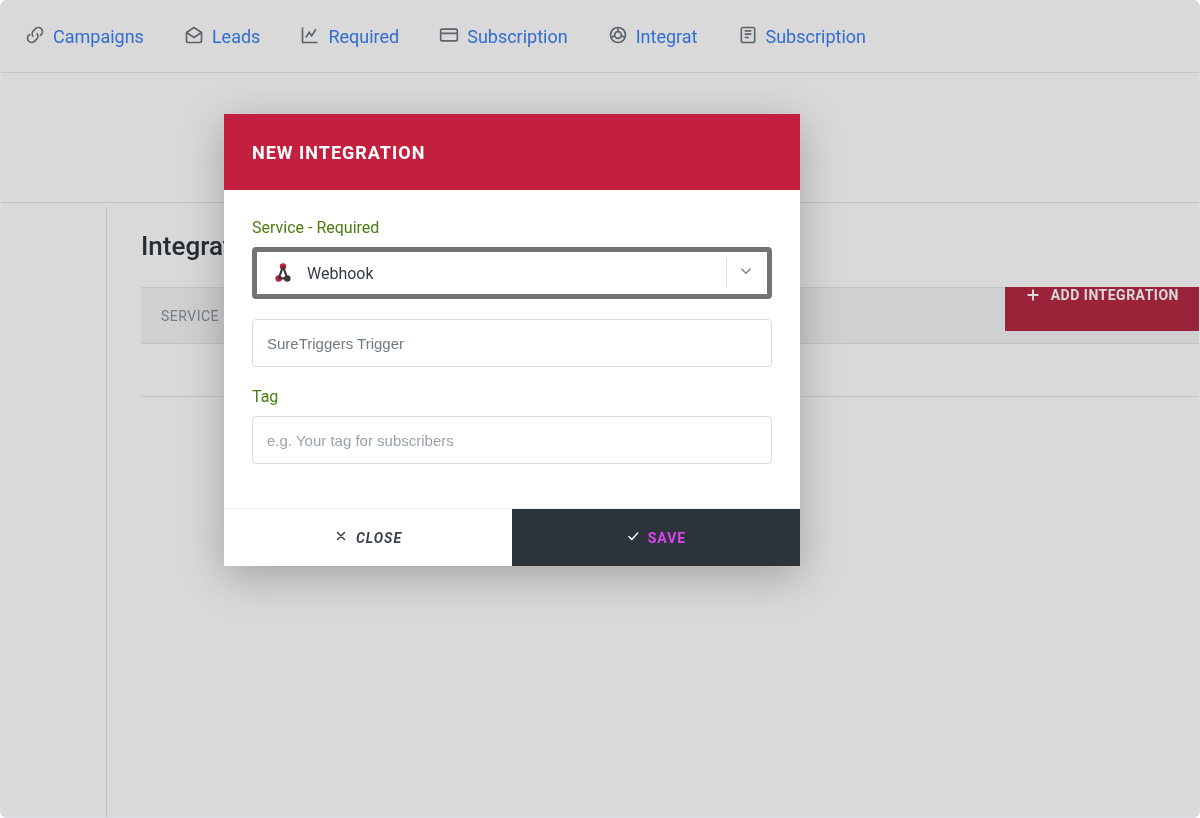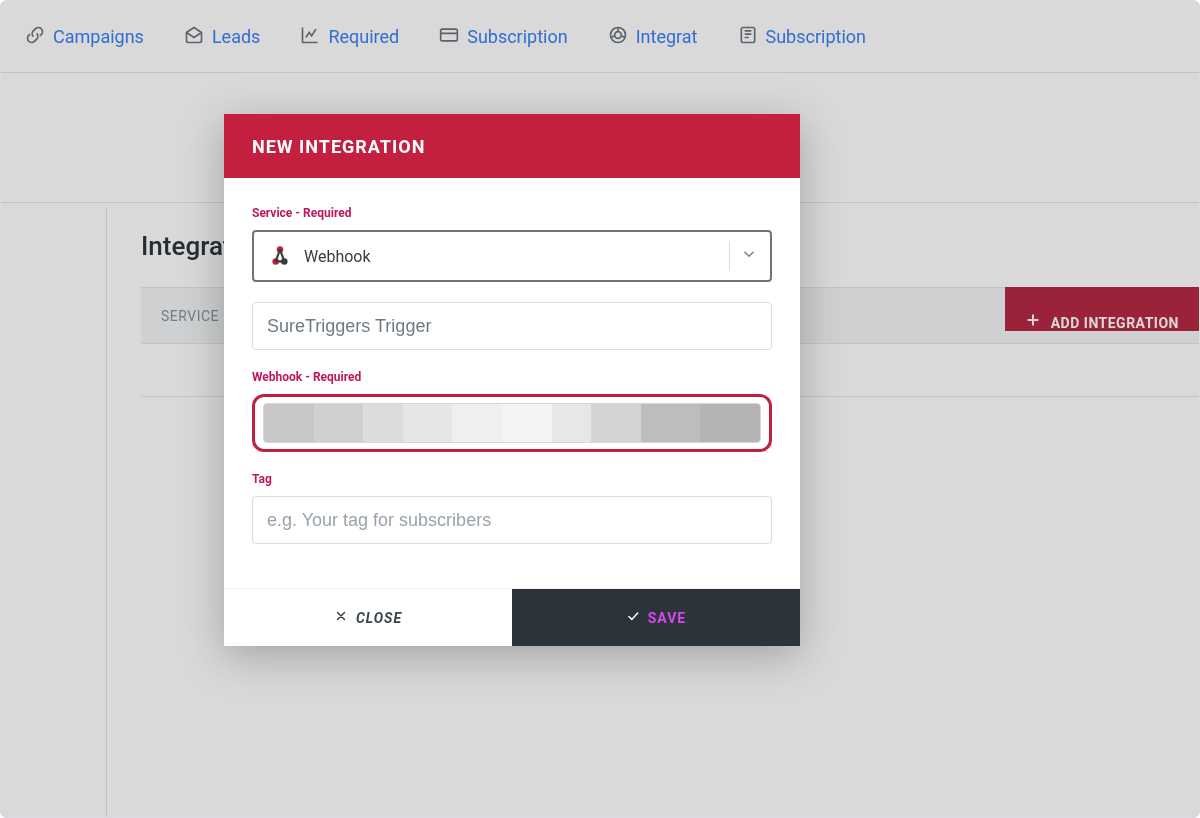--- a/index.html
+++ b/index.html
@@ -13,33 +13,33 @@
 
   
   .page-band { height:130px; border-bottom:1px solid #e3e6e8; }
   .sidebar { position:absolute; left:0; top:206px; width:106px; bottom:0; border-right:1px solid #e3e6e8; }
   .content { position:absolute; left:106px; right:0; top:202px; bottom:0; padding:28px 0 0 34px; }
   .page-title { font-size:26px; color:#2d3640; font-weight:500; }
   .title-rule { height:1px; background:#e3e6e8; margin:26px 0 0 0; }
   .table-head { height:56px; border-bottom:1px solid #e3e6e8; display:flex; align-items:center; padding-left:20px; color:#8a939b; font-size:14px; letter-spacing:.5px; background:#f3f5f6; }
   .thin-rule { height:1px; background:#e3e6e8; margin-top:52px; }
 
-  .add-btn { position:absolute; right:0; top:56px; height:44px; padding:0 20px; background:#b62a45; color:#fff; font-weight:700; font-size:14px; letter-spacing:.5px; display:flex; align-items:flex-end; gap:10px; cursor:pointer;margin-left:28px; }
+  .add-btn { position:absolute; right:0; top:56px; height:44px; padding:0 20px; background:#b62a45; color:#fff; font-weight:700; font-size:14px; letter-spacing:.5px; display:flex; align-items:flex-start; gap:10px; cursor:pointer;margin-left:28px; }
   .add-btn svg { width:16px; height:16px; fill:#fff; }
 
   
   .dim { position:absolute; inset:0; background:rgba(0,0,0,.15); }
   .modal { position:absolute; left:223px; top:113px; width:576px; background:#fff; box-shadow:0 10px 40px rgba(0,0,0,.25); }
-  .modal-head { background:#c3203f; color:#fff; height:64px; display:flex; align-items:center; padding:9px 28px; font-size:18px; font-weight:700; letter-spacing:1px; }
+  .modal-head { background:#c3203f; color:#fff; height:76px; display:flex; align-items:center; padding:9px 28px; font-size:18px; font-weight:700; letter-spacing:1px; }
   .modal-body { padding:28px 28px 20px; }
   .fld { margin-bottom:20px; }
-  .lbl { color:#be185d; font-size:12px; font-weight:700; margin-bottom:10px; display:block; }
-  .input { width:100%; height:48px; border:1px solid #d8dde2; border-radius:4px; padding:0 14px; font-size:18px; color:#6f7a84; background:#fff; }
+  .lbl { color:#4d7c0f; font-size:16px; font-weight:400; margin-bottom:10px; display:block; }
+  .input { width:100%; height:48px; border:1px solid #d8dde2; border-radius:4px; padding:0 14px; font-size:15px; color:#6f7a84; background:#fff; }
   .input::placeholder { color:#9aa3ab; }
-  .select { width:100%; height:52px; border:2px solid #737373; border-radius:4px; display:flex; align-items:center; padding:0 12px; cursor:pointer; background:#fff; }
+  .select { width:100%; height:52px; border:5px solid #737373; border-radius:4px; display:flex; align-items:center; padding:0 12px; cursor:pointer; background:#fff; }
   .select .svc-icon { width:28px; height:28px; display:flex; align-items:center; justify-content:center; margin-right:10px; }
   .select .svc-text { flex:1; color:#333d45; font-size:16px; }
   .select .sep { width:1px; height:30px; background:#d8dde2; margin:0 10px 0 4px; }
   .select svg.caret { width:18px; height:18px; stroke:#7a838c; fill:none; stroke-width:2; }
 
   .webhook-wrap { border:3px solid #c3203f; border-radius:12px; padding:6px 8px; }
   .redacted { height:40px; border:1px solid #e2cfd3; border-radius:4px; background:linear-gradient(90deg,#c7c7c7 0 10%,#d0d0d0 10% 20%,#dcdcdc 20% 28%,#e6e6e6 28% 38%,#efefef 38% 48%,#f4f4f4 48% 58%,#e7e7e7 58% 66%,#d4d4d4 66% 76%,#bdbdbd 76% 88%,#b4b4b4 88% 100%); }
 
   .modal-foot { display:flex; height:58px; border-top:1px solid #eef0f2; }
   .foot-btn { flex:1; display:flex; align-items:center; justify-content:center; gap:8px; font-size:14px; font-weight:700; letter-spacing:1px; cursor:pointer; }
@@ -161,26 +161,20 @@
                 <polyline points="6 9 12 15 18 9"></polyline>
               </svg>
           </span>
         </div>
       </div>
 
       <div class="fld">
         <input class="input" value="SureTriggers Trigger" style="">
       </div>
 
-      <div class="fld">
-        <label class="lbl">Webhook - Required</label>
-        <div class="webhook-wrap">
-          <div class="redacted"></div>
-        </div>
-      </div>
 
       <div class="fld" style="margin-bottom:24px">
         <label class="lbl">Tag</label>
         <input class="input" placeholder="e.g. Your tag for subscribers" style="">
       </div>
 
     </div>
     <div class="modal-foot">
       <div class="foot-btn foot-close">
         <span>

